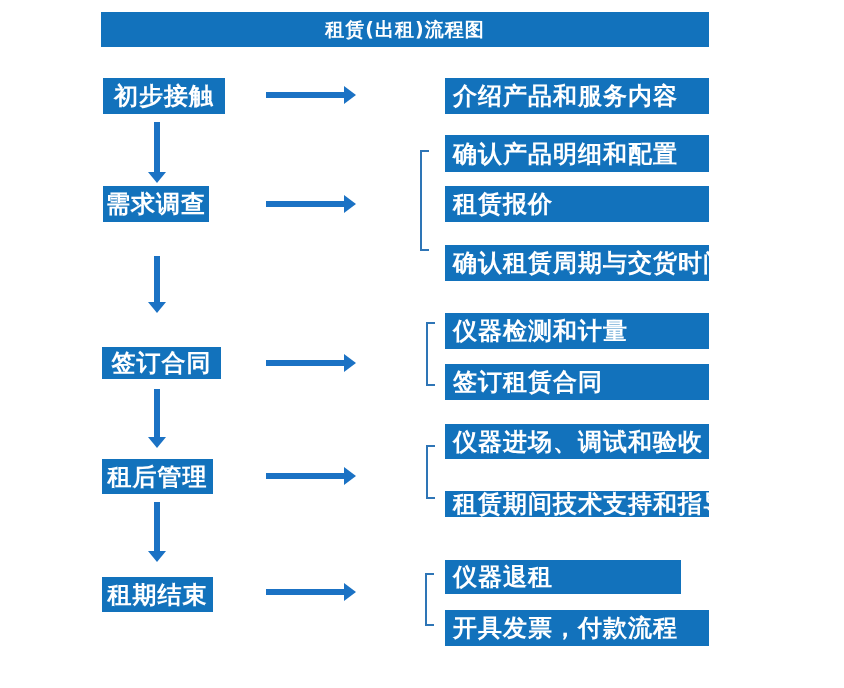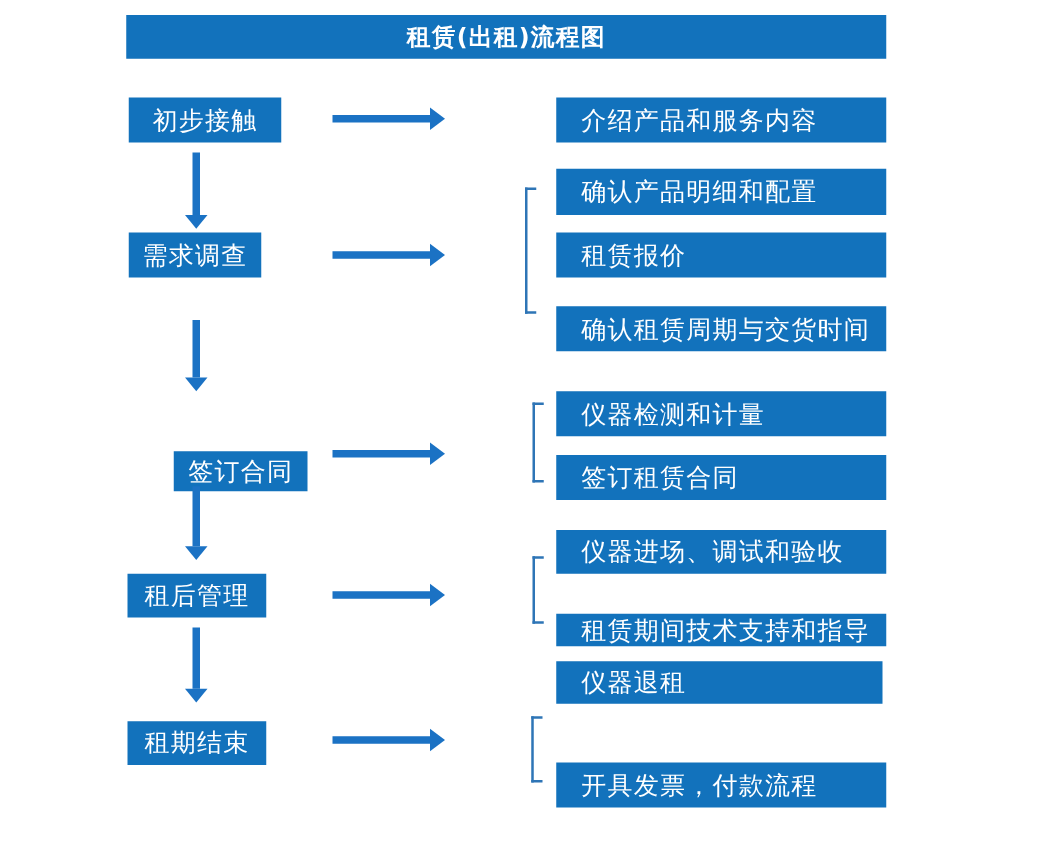--- a/index.html
+++ b/index.html
@@ -31,30 +31,30 @@
     font-weight: bold;
     letter-spacing: 1px;
     display: flex;
     align-items: center;
     justify-content: center;
   }
   .box {
     position: absolute;
     background: var(--primary-blue);
     color: var(--text-white);
-    font-size: 20px;
-    font-weight: normal;
+    font-size: 24px;
+    font-weight: bold;
     letter-spacing: 1px;
     display: flex;
     align-items: center;
     box-sizing: border-box;
     white-space: nowrap;
   }
   .box.stage { justify-content: center; }
-  .box.detail { justify-content: flex-start; padding-left: 20px; }
+  .box.detail { justify-content: flex-start; padding-left: 8px; }
 
   
   .harrow { position: absolute; width: 90px; height: 18px; }
   .harrow .shaft {
     position: absolute;
     left: 0; top: 6px;
     width: 78px; height: 6px;
     background: var(--arrow-blue);
   }
   .harrow .head {
@@ -96,21 +96,21 @@
 </style>
 </head>
 <body>
 
 <div class="canvas">
 
   <div class="title-bar">租赁(出租)流程图</div>
 
   <div class="box stage" style="left:103px; top:78px;  width:122px; height:36px;">初步接触</div>
   <div class="box stage" style="left:103px; top:186px; width:106px; height:36px;">需求调查</div>
-  <div class="box stage" style="left:102px; top:361px; width:107px; height:32px;margin-left:37px;">签订合同</div>
+  <div class="box stage" style="left:102px; top:347px; width:119px; height:32px;">签订合同</div>
   <div class="box stage" style="left:102px; top:459px; width:111px; height:35px;">租后管理</div>
   <div class="box stage" style="left:102px; top:577px; width:111px; height:35px;">租期结束</div>
 
   <div class="harrow" style="left:266px; top:86px;">
       <span class="shaft"></span>
       <span class="head"></span>
     </div>
   <div class="harrow" style="left:266px; top:195px;">
       <span class="shaft"></span>
       <span class="head"></span>
@@ -151,16 +151,16 @@
   <div class="bracket" style="left:425px; top:573px; height:53px;"></div>
 
   <div class="box detail" style="left:445px; top:78px;  width:264px; height:36px;">介绍产品和服务内容</div>
   <div class="box detail" style="left:445px; top:135px; width:264px; height:37px;">确认产品明细和配置</div>
   <div class="box detail" style="left:445px; top:245px; width:264px; height:36px;">确认租赁周期与交货时间</div>
   <div class="box detail" style="left:445px; top:186px; width:264px; height:36px;">租赁报价</div>
   <div class="box detail" style="left:445px; top:313px; width:264px; height:36px;">仪器检测和计量</div>
   <div class="box detail" style="left:445px; top:364px; width:264px; height:36px;">签订租赁合同</div>
   <div class="box detail" style="left:445px; top:424px; width:264px; height:35px;">仪器进场、调试和验收</div>
   <div class="box detail" style="left:445px; top:491px; width:264px; height:26px;">租赁期间技术支持和指导</div>
-  <div class="box detail" style="left:445px; top:529px; width:261px; height:34px;">仪器退租</div>
+  <div class="box detail" style="left:445px; top:560px; width:236px; height:34px;">仪器退租</div>
   <div class="box detail" style="left:445px; top:610px; width:264px; height:36px;">开具发票，付款流程</div>
 
 </div>
 
 </body></html>

